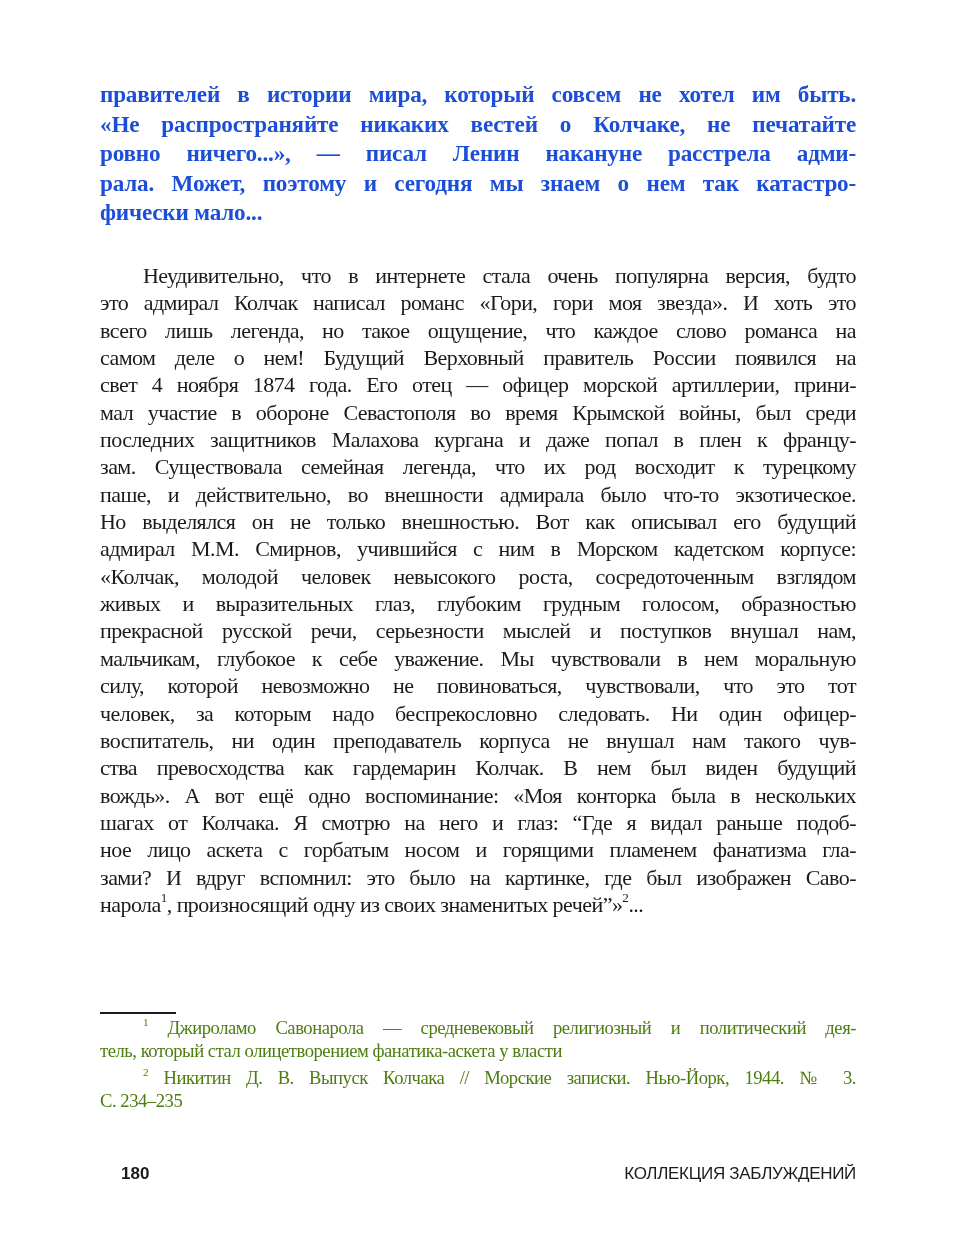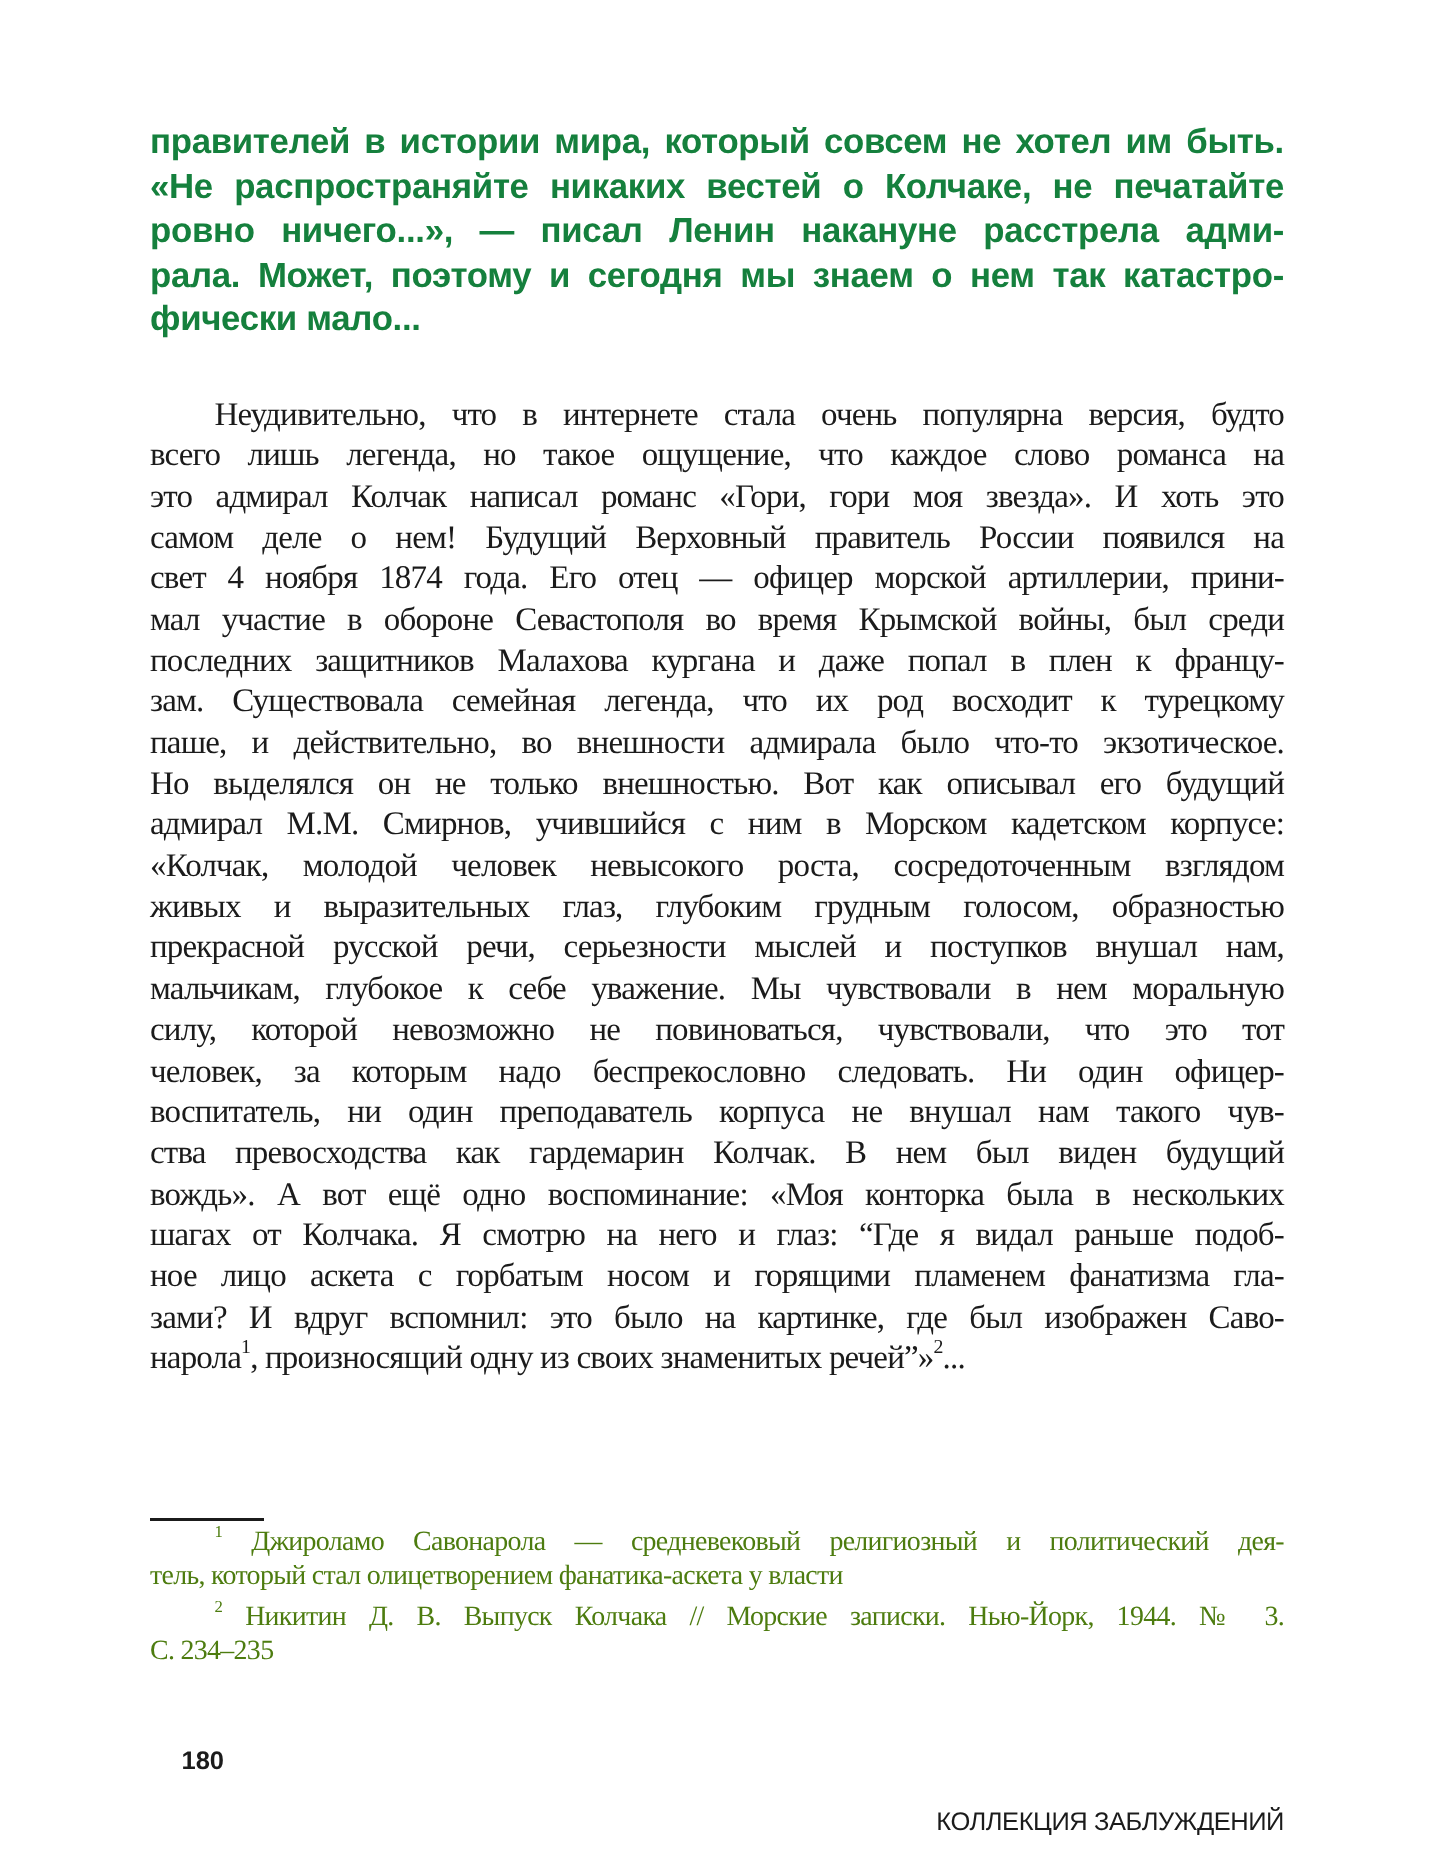--- a/index.html
+++ b/index.html
@@ -1,22 +1,22 @@
 <!DOCTYPE html>
 <html><head>
 <meta charset="utf-8">
 <style>
   html, body { margin:0; padding:0; background:#ffffff; }
   body { width:957px; height:1240px; position:relative; overflow:hidden; color:#1a1a1a; }
   .page { position:absolute; left:0; top:0; width:957px; height:1240px; background:#fff; }
   .lead {
     position:absolute; left:100px; top:80px; width:756px;
-    font-family:Liberation Sans, sans-serif; font-weight:bold;
+    font-family:Liberation Serif, serif; font-weight:bold;
     font-size:23.2px; line-height:29.6px; letter-spacing:-0.2px;
-    text-align:justify; color:#15803d;
+    text-align:justify; color:#1d4ed8;
   }
   .lead .line, .body .line, .fn .line {
     display:block; text-align:justify; text-align-last:justify; white-space:nowrap;
   }
   .lead .line.last, .body .line.last, .fn .line.last { text-align-last:left; }
   .body {
     position:absolute; left:100px; top:262px; width:756px;
     font-family:"Liberation Serif", serif; font-size:22px; line-height:27.35px;
     color:#1b1b1b; letter-spacing:-0.55px;
   }
@@ -30,40 +30,40 @@
   }
   .fn1 { top:1016px; }
   .fn2 { top:1066px; }
   sup { font-size:0.6em; line-height:0; vertical-align:0.75em; }
   .footer-num {
     position:absolute; left:100px; top:1164px;
     font-family:"Liberation Sans", sans-serif; font-weight:bold; font-size:17px; color:#1b1b1b;margin-left:21px;
   }
   .footer-title {
     position:absolute; right:101px; top:1164px;
-    font-family:"Liberation Sans", sans-serif; font-size:17px; color:#1b1b1b; letter-spacing:-0.3px;margin-top:41px;
+    font-family:"Liberation Sans", sans-serif; font-size:17px; color:#1b1b1b; letter-spacing:-0.3px;
   }
 </style>
 </head>
 <body>
 
 <div class="page">
 
   <div class="lead">
     <span class="line">правителей в истории мира, который совсем не хотел им быть.</span>
     <span class="line">«Не распространяйте никаких вестей о Колчаке, не печатайте</span>
     <span class="line">ровно ничего...», — писал Ленин накануне расстрела адми-</span>
     <span class="line">рала. Может, поэтому и сегодня мы знаем о нем так катастро-</span>
     <span class="line last">фически мало...</span>
   </div>
 
   <div class="body">
     <span class="line indent">Неудивительно, что в интернете стала очень популярна версия, будто</span>
+    <span class="line">это адмирал Колчак написал романс «Гори, гори моя звезда». И хоть это</span>
     <span class="line">всего лишь легенда, но такое ощущение, что каждое слово романса на</span>
-    <span class="line">это адмирал Колчак написал романс «Гори, гори моя звезда». И хоть это</span>
     <span class="line">самом деле о нем! Будущий Верховный правитель России появился на</span>
     <span class="line">свет 4 ноября 1874 года. Его отец — офицер морской артиллерии, прини-</span>
     <span class="line">мал участие в обороне Севастополя во время Крымской войны, был среди</span>
     <span class="line">последних защитников Малахова кургана и даже попал в плен к францу-</span>
     <span class="line">зам. Существовала семейная легенда, что их род восходит к турецкому</span>
     <span class="line">паше, и действительно, во внешности адмирала было что-то экзотическое.</span>
     <span class="line">Но выделялся он не только внешностью. Вот как описывал его будущий</span>
     <span class="line">адмирал М.М. Смирнов, учившийся с ним в Морском кадетском корпусе:</span>
     <span class="line">«Колчак, молодой человек невысокого роста, сосредоточенным взглядом</span>
     <span class="line">живых и выразительных глаз, глубоким грудным голосом, образностью</span>

